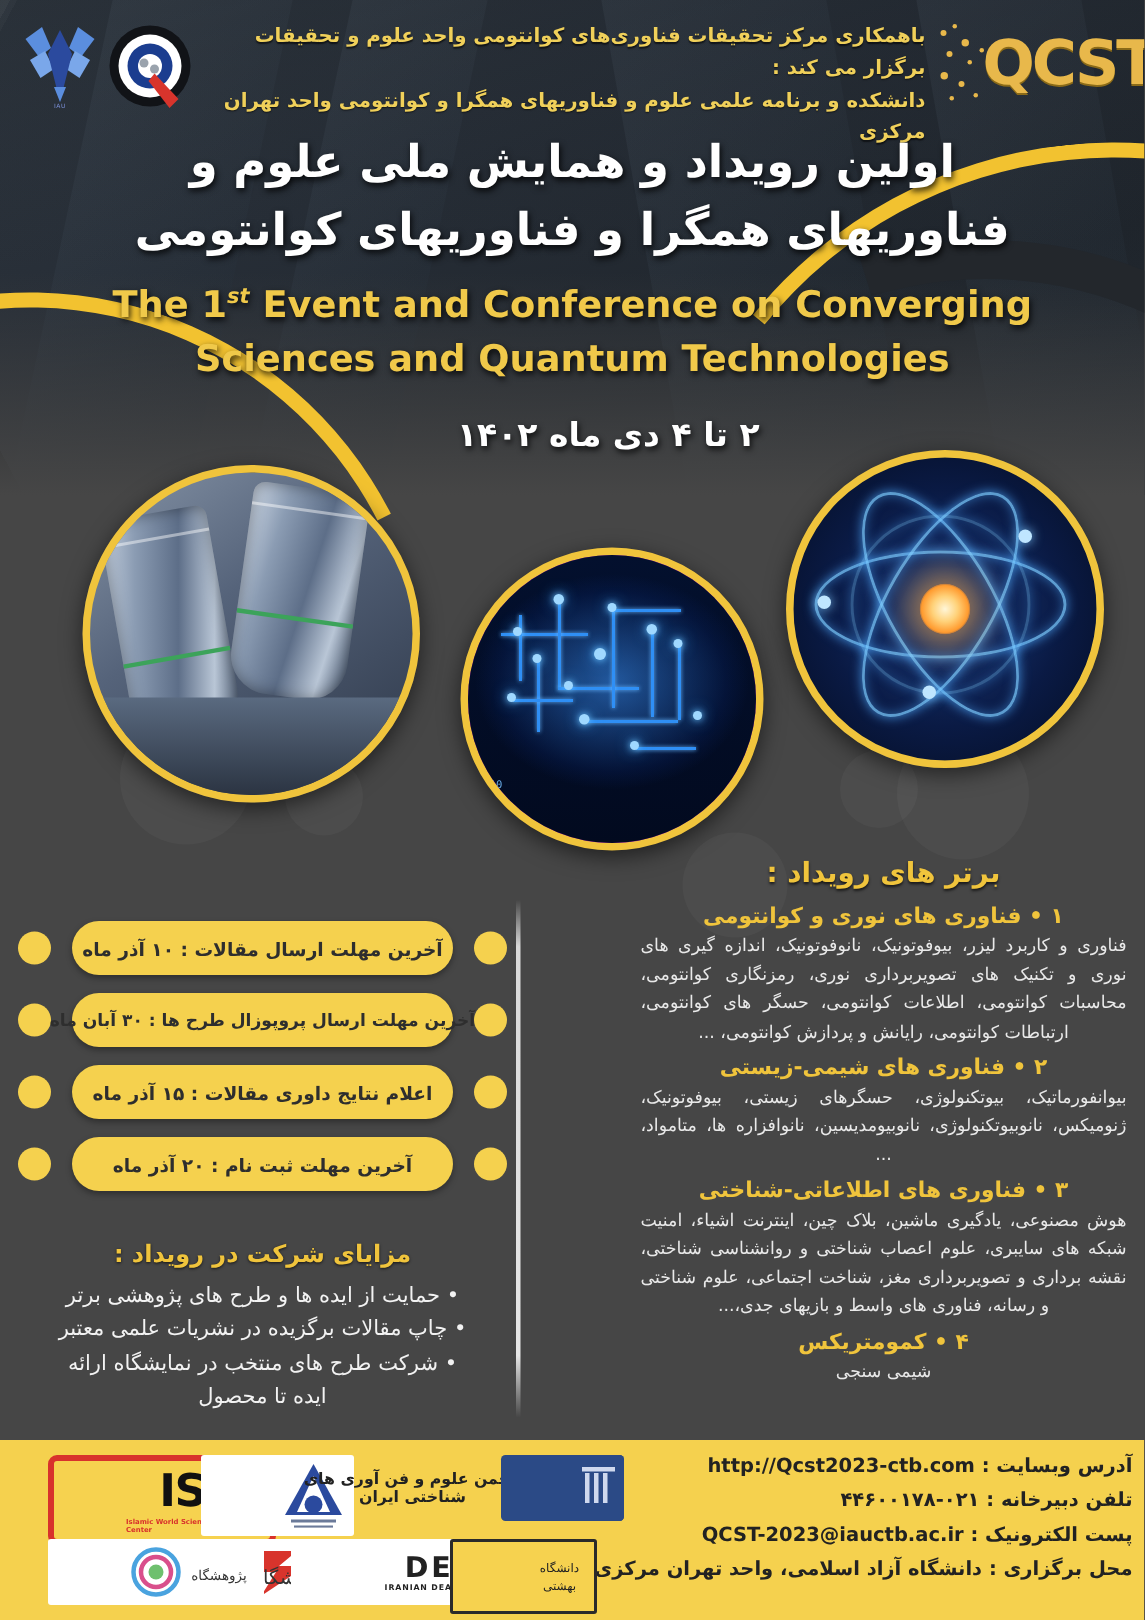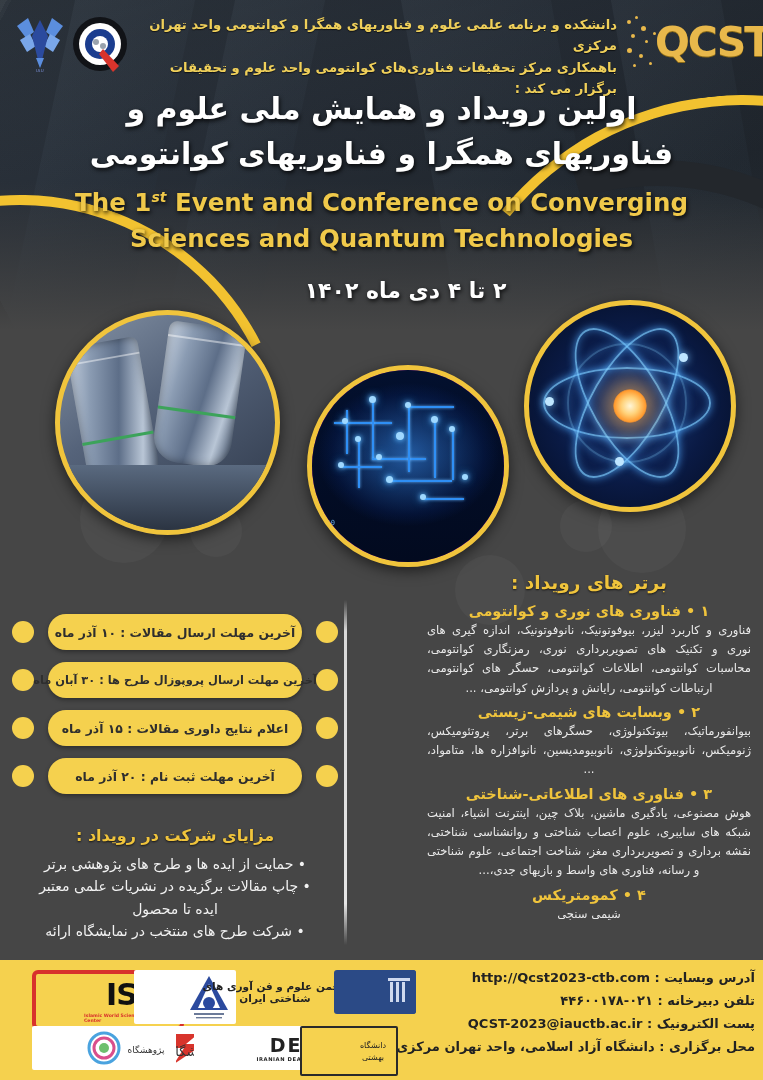--- a/index.html
+++ b/index.html
@@ -203,22 +203,22 @@
         <i style="left:2px;top:34px;width:5px;height:5px;"></i>
         <i style="left:14px;top:40px;width:4px;height:4px;"></i>
         <i style="left:24px;top:48px;width:3px;height:3px;"></i>
         <i style="left:8px;top:50px;width:3px;height:3px;"></i>
         <i style="left:28px;top:18px;width:3px;height:3px;"></i>
       </div>
       <div class="qcst-word">QCST</div>
     </div>
 
     <div class="header-text">
+      <div>باهمکاری مرکز تحقیقات فناوری‌های کوانتومی واحد علوم و تحقیقات برگزار می کند :</div>
       <div>دانشکده و برنامه علمی علوم و فناوریهای همگرا و کوانتومی واحد تهران مرکزی</div>
-      <div>باهمکاری مرکز تحقیقات فناوری‌های کوانتومی واحد علوم و تحقیقات برگزار می کند :</div>
     </div>
 
     <div class="top-logos">
       <svg class="azad-logo" viewBox="0 0 56 62">
         <path d="M5 14 L16 6 L22 20 L14 26 Z" fill="#5b8ede"></path>
         <path d="M51 14 L40 6 L34 20 L42 26 Z" fill="#5b8ede"></path>
         <path d="M8 28 L18 22 L24 34 L15 40 Z" fill="#7aa7ea"></path>
         <path d="M48 28 L38 22 L32 34 L41 40 Z" fill="#7aa7ea"></path>
         <path d="M28 8 L36 24 L28 56 L20 24 Z" fill="#2b4a9e"></path>
         <path d="M24 46 L28 56 L32 46 Z" fill="#5b8ede"></path>
@@ -318,23 +318,23 @@
         <span>•</span>
         <span>فناوری های نوری و کوانتومی</span>
       </div>
       <div class="topic-body">فناوری و کاربرد لیزر، بیوفوتونیک، نانوفوتونیک، اندازه گیری های نوری و تکنیک های تصویربرداری نوری، رمزنگاری کوانتومی، محاسبات کوانتومی، اطلاعات کوانتومی، حسگر های کوانتومی، ارتباطات کوانتومی، رایانش و پردازش کوانتومی، ...</div>
     </div>
 
     <div class="topic">
       <div class="topic-title">
         <span>۲</span>
         <span>•</span>
-        <span>وبسایت های شیمی-زیستی</span>
-      </div>
-      <div class="topic-body">بیوانفورماتیک، بیوتکنولوژی، حسگرهای برتر، پروتئومیکس، ژنومیکس، نانوبیوتکنولوژی، نانوبیومدیسین، نانوافزاره ها، متامواد، ...</div>
+        <span>فناوری های شیمی-زیستی</span>
+      </div>
+      <div class="topic-body">بیوانفورماتیک، بیوتکنولوژی، حسگرهای زیستی، بیوفوتونیک، ژنومیکس، نانوبیوتکنولوژی، نانوبیومدیسین، نانوافزاره ها، متامواد، ...</div>
     </div>
 
     <div class="topic">
       <div class="topic-title">
         <span>۳</span>
         <span>•</span>
         <span>فناوری های اطلاعاتی-شناختی</span>
       </div>
       <div class="topic-body">هوش مصنوعی، یادگیری ماشین، بلاک چین، اینترنت اشیاء، امنیت شبکه های سایبری، علوم اعصاب شناختی و روانشناسی شناختی، نقشه برداری و تصویربرداری مغز، شناخت اجتماعی، علوم شناختی و رسانه، فناوری های واسط و بازیهای جدی،...</div>
     </div>
@@ -377,22 +377,22 @@
           <span>آخرین مهلت ثبت نام : ۲۰ آذر ماه</span>
         </div>
       <div class="dl-dot r"></div>
     </div>
   </div>
 
   <div class="benefits">
     <div class="benefits-head">مزایای شرکت در رویداد :</div>
     <div class="benefit">• حمایت از ایده ها و طرح های پژوهشی برتر</div>
     <div class="benefit">• چاپ مقالات برگزیده در نشریات علمی معتبر</div>
+    <div class="benefit">• شرکت طرح های منتخب در نمایشگاه ارائه</div>
     <div class="benefit">ایده تا محصول</div>
-    <div class="benefit">• شرکت طرح های منتخب در نمایشگاه ارائه</div>
   </div>
 
   <div class="footer">
 
     <div class="footer-info">
       <div class="fi-line">
         <span>آدرس وبسایت :</span>
         <span class="v">http://Qcst2023-ctb.com</span>
       </div>
       <div class="fi-line">

